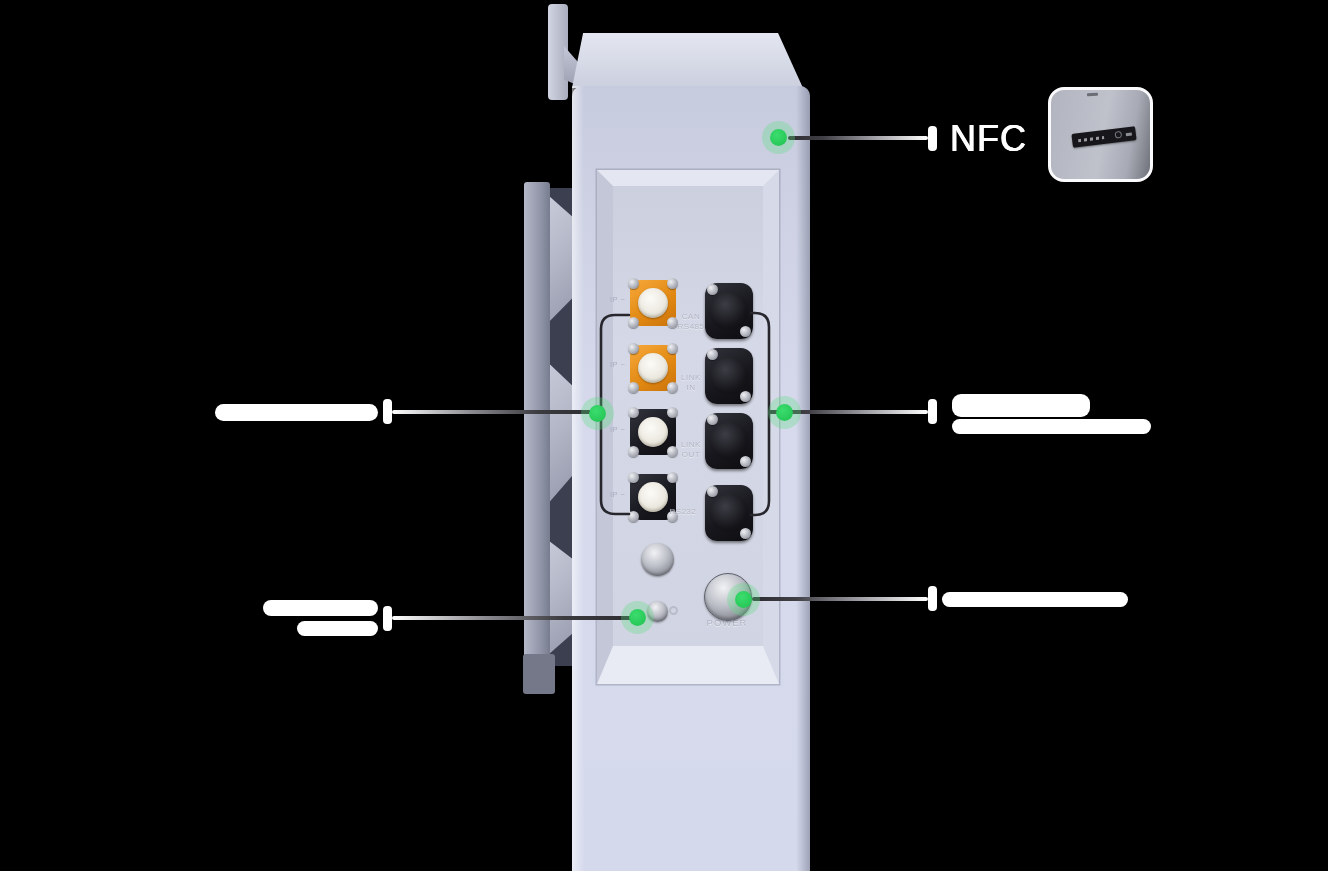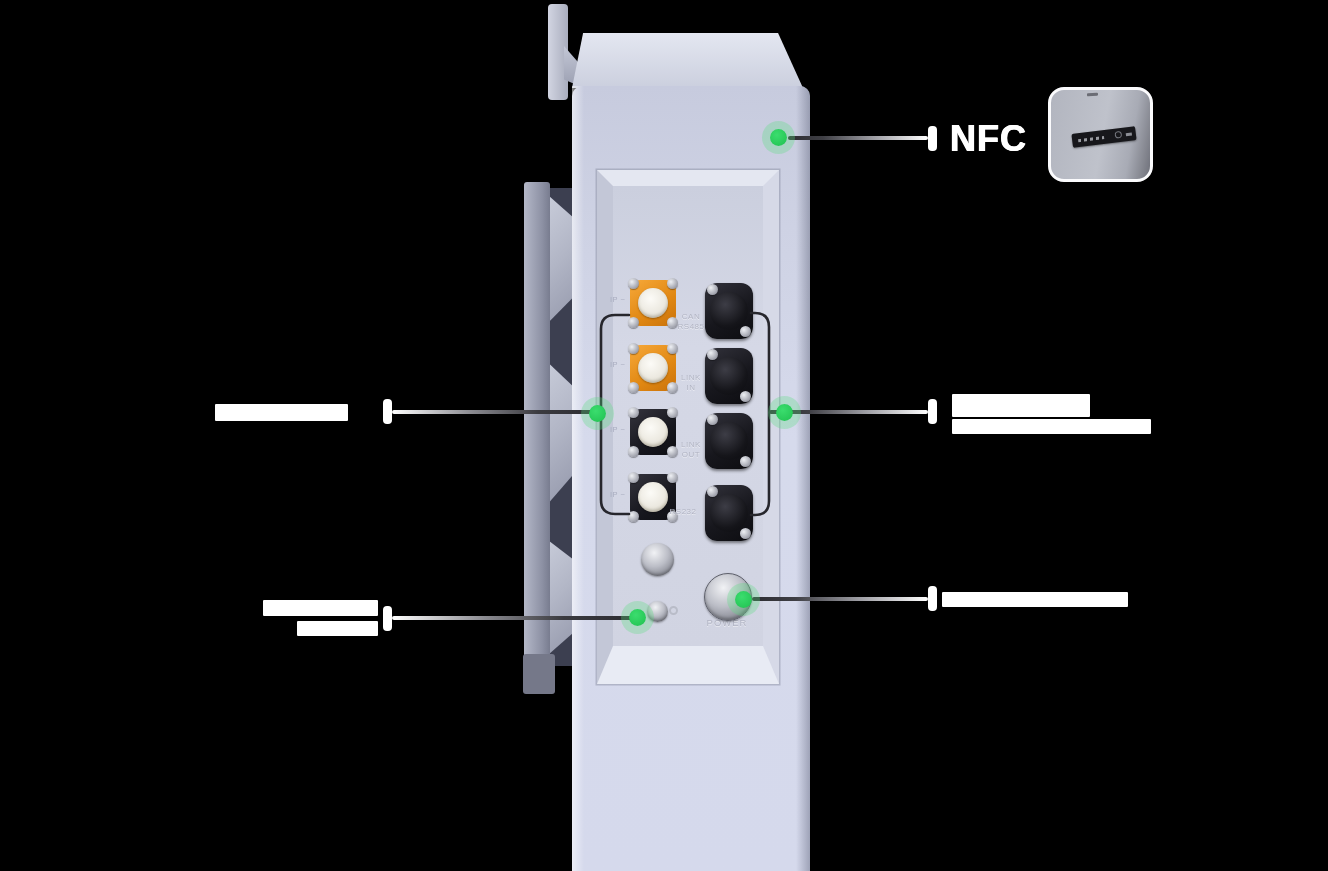--- a/index.html
+++ b/index.html
@@ -76,23 +76,23 @@
   #vent-ring{left:669px;top:606px;width:9px;height:9px;border-radius:50%;border:2px solid #b9bcc8;box-sizing:border-box;}
 
   
   .dot{width:17px;height:17px;border-radius:50%;
        background:radial-gradient(circle at 40% 35%,#3bdd6e,#1fc04f);
        box-shadow:0 0 0 8px rgba(92,220,130,.32);z-index:6;}
   .cline{height:3.5px;border-radius:2px;z-index:5;}
   .to-right{background:linear-gradient(to right,#2c2c31,#3f3f45 25%,#a0a0a6 62%,#ffffff 100%);}
   .to-left{background:linear-gradient(to right,#ffffff 0%,#8a8a90 38%,#3a3a3f 70%,#2c2c31 100%);}
   .tick{width:9px;height:25px;border-radius:4px;background:#fff;z-index:5;}
-  .redacted{background:#fff;border-radius:1px;color:transparent;overflow:hidden;white-space:nowrap;
+  .redacted{background:#fff;border-radius:9px;color:transparent;overflow:hidden;white-space:nowrap;
             font-size:10px;line-height:1;}
-  #nfc-label{color:#fff;font-size:36px;font-weight:700;letter-spacing:1px;
+  #nfc-label{color:#fff;font-size:36px;font-weight:400;letter-spacing:1px;
              text-shadow:.6px 0 0 #fff,-.6px 0 0 #fff;}
   #bracket-svg{left:0;top:0;width:1328px;height:871px;z-index:4;pointer-events:none;}
 
   
   #inset{left:1048px;top:87px;width:105px;height:95px;border-radius:16px;border:3px solid #fbfbfd;
          overflow:hidden;box-sizing:border-box;
          background:linear-gradient(100deg,#b2b5bf 0%,#bfc2cb 52%,#a8abb5 78%,#84868f 92%,#6e707a 100%);}
   #inset-strip{position:absolute;left:21px;top:40px;width:64px;height:14px;border-radius:2px;
          background:#17171b;transform:rotate(-7deg);box-shadow:0 1px 2px rgba(0,0,0,.4);}
   #inset-strip .dashes{position:absolute;left:6px;top:6px;width:26px;height:2.5px;
@@ -203,21 +203,21 @@
   <div id="metal-cap" class="abs metal"></div>
   <div id="power-conn" class="abs metal"></div>
   <div id="vent-valve" class="abs metal"></div>
   <div id="vent-ring" class="abs"></div>
 
   <div class="abs dot" style="left:770px;top:129px"></div>
   <div class="abs cline to-right" style="left:788px;top:136px;width:140px"></div>
   <div class="abs tick" style="left:928px;top:126px"></div>
   <div id="nfc-label" class="abs" style="left:950px;top:118px">NFC</div>
 
-  <div class="abs redacted" style="left:215px;top:404px;width:133px;height:17px">Aviation connectors</div>
+  <div class="abs redacted" style="left:215px;top:404px;width:163px;height:17px">Aviation connectors</div>
   <div class="abs tick" style="left:383px;top:399px"></div>
   <div class="abs cline to-left" style="left:392px;top:410px;width:209px"></div>
   <div class="abs dot" style="left:589px;top:405px"></div>
 
   <div class="abs dot" style="left:776px;top:404px"></div>
   <div class="abs cline to-right" style="left:769px;top:410px;width:159px"></div>
   <div class="abs tick" style="left:928px;top:399px"></div>
   <div class="abs redacted" style="left:952px;top:394px;width:138px;height:23px">Rich interfaces</div>
   <div class="abs redacted" style="left:952px;top:419px;width:199px;height:15px">CAN / RS485 / RS232 / LINK IN &amp; OUT</div>
 

